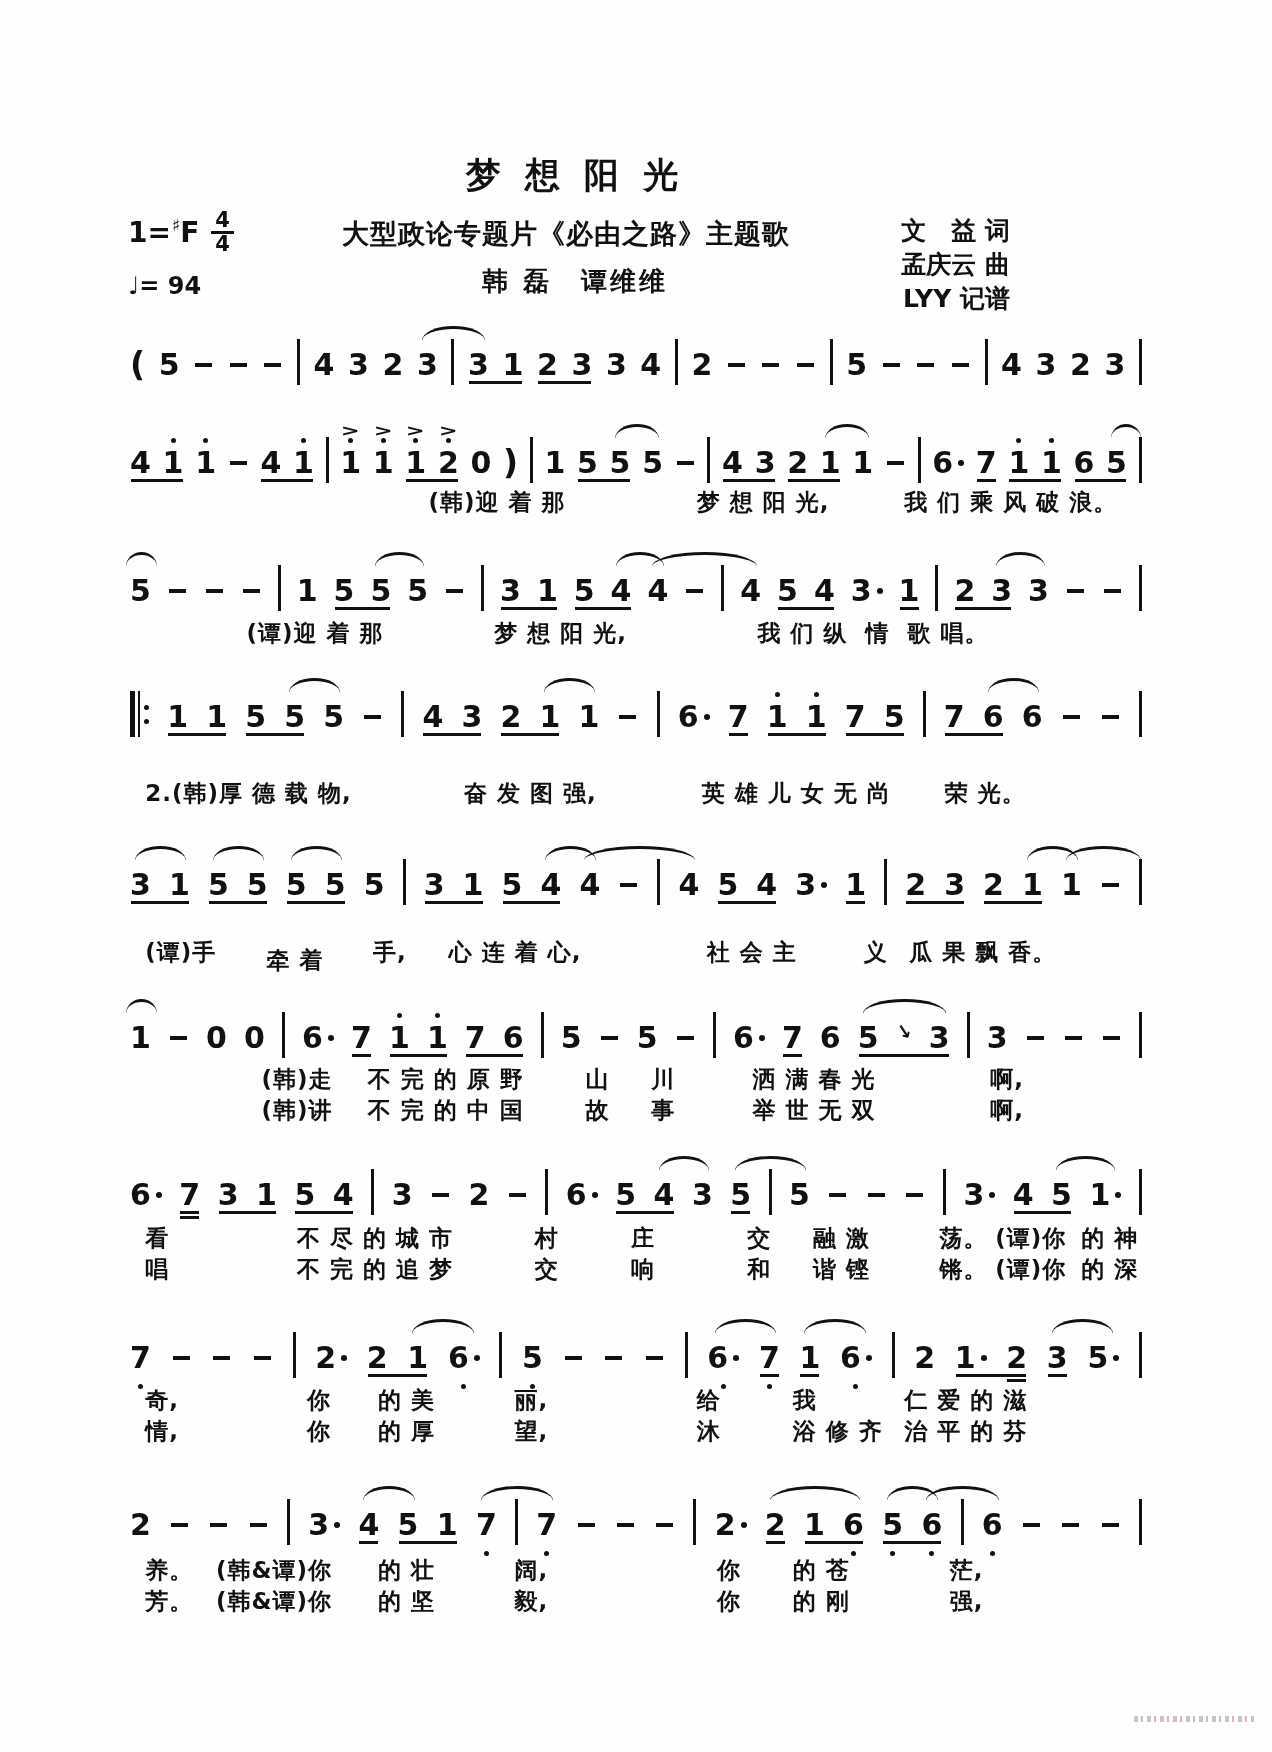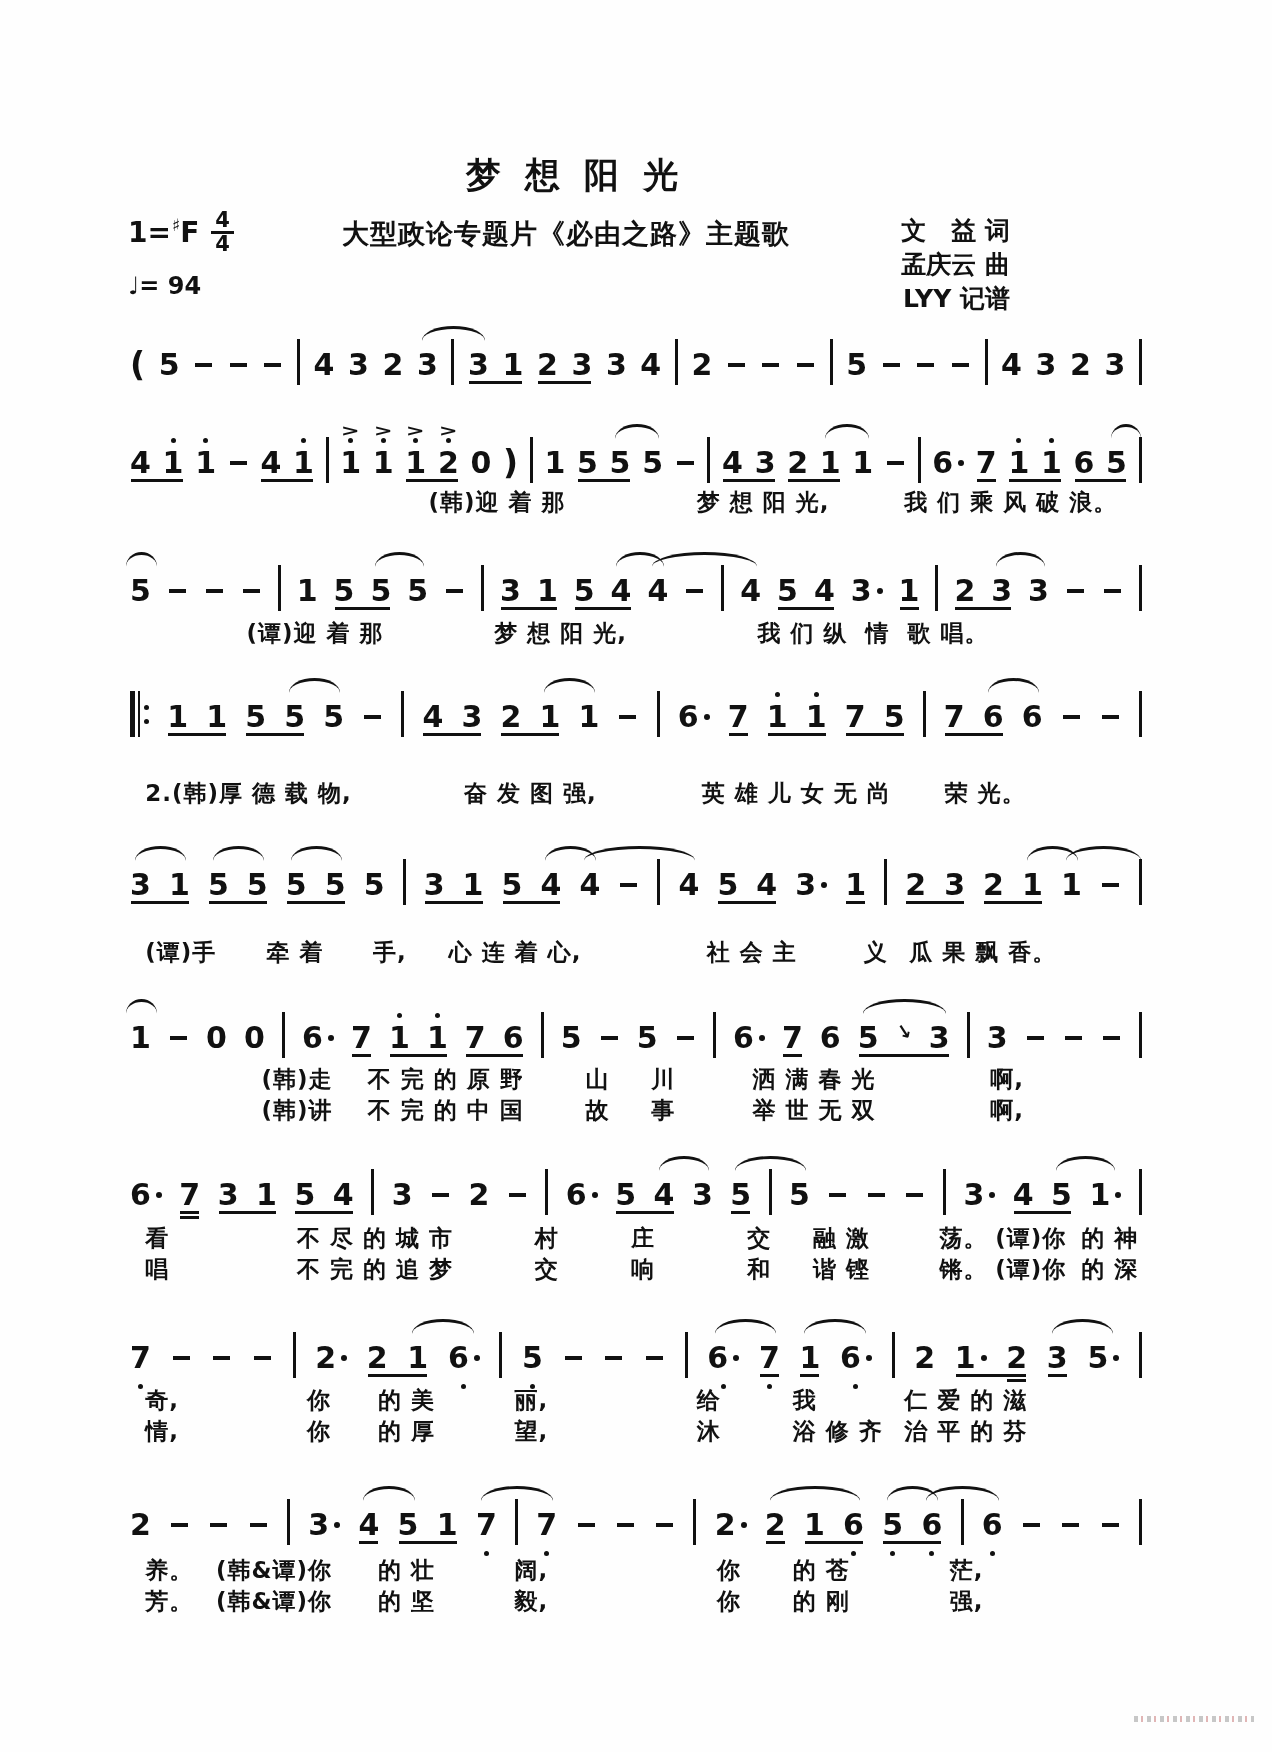--- a/index.html
+++ b/index.html
@@ -68,20 +68,21 @@
   </div>
 
   <div class="subtitle">大型政论专题片《必由之路》主题歌</div>
 
   <div class="credits">
     <div>文　益 词</div>
     <div>孟庆云 曲</div>
     <div>LYY 记谱</div>
   </div>
 
+  <div class="performers">韩 磊　谭维维</div>
 
   <div class="tempo">
     <span>♩</span><span>= 94</span>
   </div>
 
 
   <div class="watermark"></div>
 <div class="sys" style="top: 310px;">
       <div class="row">
         <span class="tok">
@@ -1274,21 +1275,21 @@
       <div class="slur" style="left: 5.25px; width: 50.55px;"></div>
       <div class="slur" style="left: 83.25px; width: 50.55px;"></div>
       <div class="slur" style="left: 161.25px; width: 50.55px;"></div>
       <div class="slur" style="left: 415.25px; width: 50.55px;"></div>
       <div class="slur" style="left: 454.25px; width: 110.55px;"></div>
       <div class="slur" style="left: 897.25px; width: 50.55px;"></div>
       <div class="slur" style="left: 936.25px; width: 75.15px;"></div>
     </div>
     <div class="lyrics-row" style="top: 937px;">
       <span class="lyric-segment" style="left: 1.5%;">(谭)手</span>
-      <span class="lyric-segment" style="left: 13.5%;">牵 着</span>
+      <span class="lyric-segment" style="left: 13.5%; margin-top: 8px;">牵 着</span>
       <span class="lyric-segment" style="left: 24%;">手,</span>
       <span class="lyric-segment" style="left: 31.5%;">心 连 着 心,</span>
       <span class="lyric-segment" style="left: 57%;">社 会 主</span>
       <span class="lyric-segment" style="left: 72.5%;">义</span>
       <span class="lyric-segment" style="left: 77%;">瓜 果 飘 香。</span>
     </div>
     <div class="sys" style="top: 983px;">
       <div class="row">
         <span class="tok">
           <span class="above"></span>

